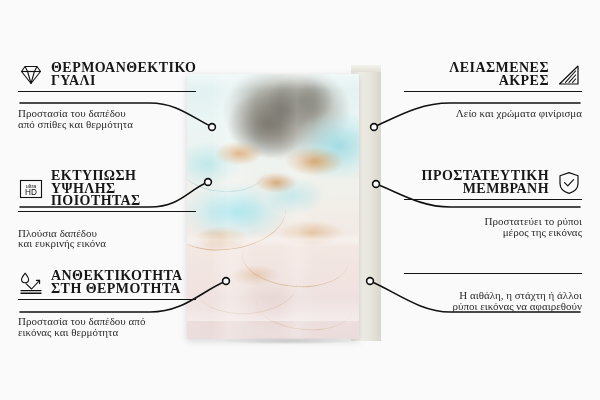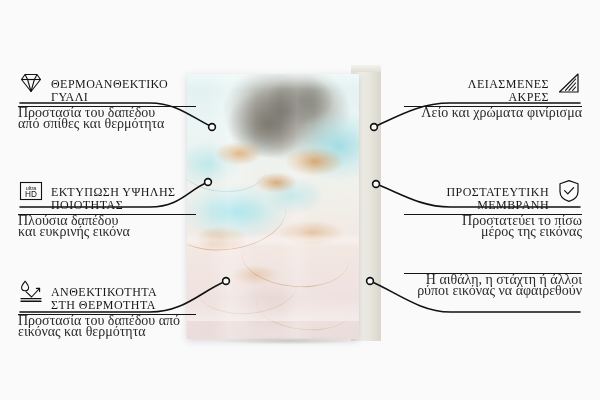--- a/index.html
+++ b/index.html
@@ -83,28 +83,28 @@
   }
 
   
   .lines{position:absolute;inset:0;}
 
   
   .feat{position:absolute;width:178px;}
   .feat .head{display:flex;align-items:center;gap:7px;}
   .feat.right .head{justify-content:flex-end;}
   .feat .titles{
-    font-size:12px;line-height:12.6px;letter-spacing:.45px;color:#171717;
-    text-transform:uppercase;font-weight:400;margin-top:16px;
+    font-size:14px;line-height:12.6px;letter-spacing:.45px;color:#171717;
+    text-transform:uppercase;font-weight:700;
   }
   .feat.left .titles{text-align:left;}
   .feat.right .titles{text-align:right;}
   .rule{height:0;border-top:1.4px solid #141414;margin-top:3px;width:100%;}
   .feat .body{
-    font-size:14px;line-height:10.6px;color:#2b2b2b;margin-top:1px;
+    font-size:11px;line-height:10.6px;color:#2b2b2b;margin-top:16px;
   }
   .feat.left .body{text-align:left;}
   .feat.right .body{text-align:right;}
   .ic{width:26px;height:26px;flex:0 0 26px;display:block;}
 
   
   #f-heat-glass{left:18px;top:62px;}
   #f-print{left:18px;top:170px;}
   #f-heat-res{left:18px;top:270px;}
   #f-edges{left:404px;top:62px;}
@@ -252,21 +252,21 @@
         <div>ΠΡΟΣΤΑΤΕΥΤΙΚΗ</div>
         <div>ΜΕΜΒΡΑΝΗ</div>
       </div>
       <svg class="ic" viewBox="0 0 26 26">
         <path d="M13,2.6 L22,5.8 L22,13.4 C22,18.2 18.2,21.8 13,23.4 C7.8,21.8 4,18.2 4,13.4 L4,5.8 Z" fill="none" stroke="#111" stroke-width="1.2" stroke-linejoin="round"></path>
         <path d="M8.6,12.6 L11.8,15.8 L17.6,9.6" fill="none" stroke="#111" stroke-width="1.2" stroke-linecap="round" stroke-linejoin="round"></path>
       </svg>
     </div>
     <div class="rule"></div>
     <div class="body">
-      <div>Προστατεύει το πίσω</div>
+      <div>Προστατεύει το ρύποι</div>
       <div>μέρος της εικόνας</div>
     </div>
   </div>
 
   <div class="feat right" id="f-clean">
     <div class="rule"></div>
     <div class="body">
       <div>Η αιθάλη, η στάχτη ή άλλοι</div>
       <div>ρύποι εικόνας να αφαιρεθούν</div>
     </div>

